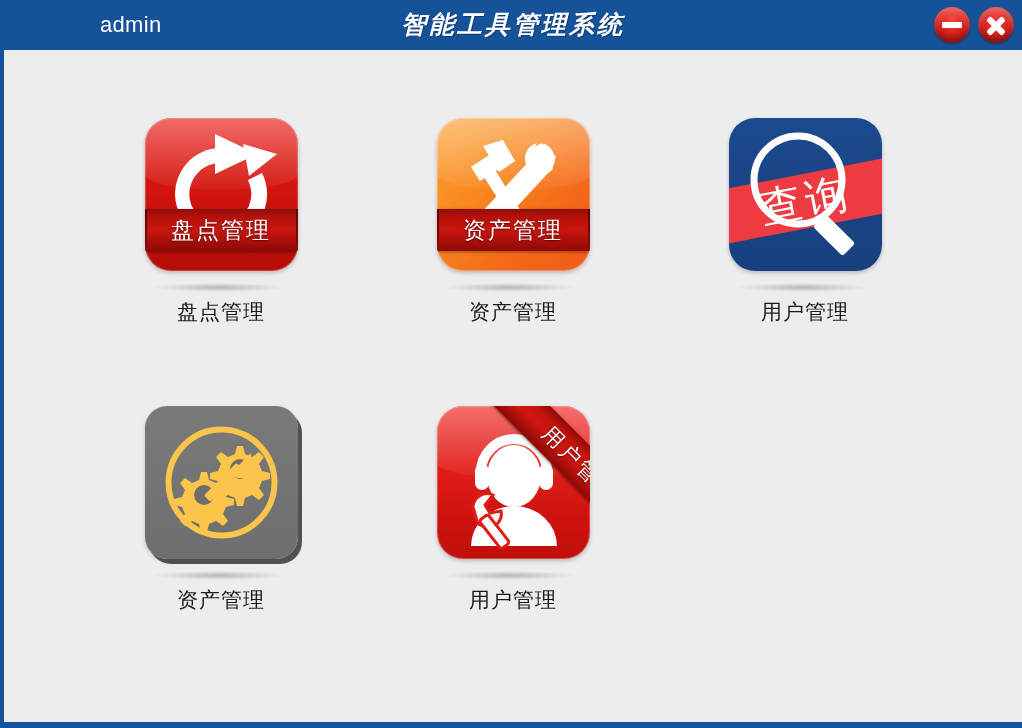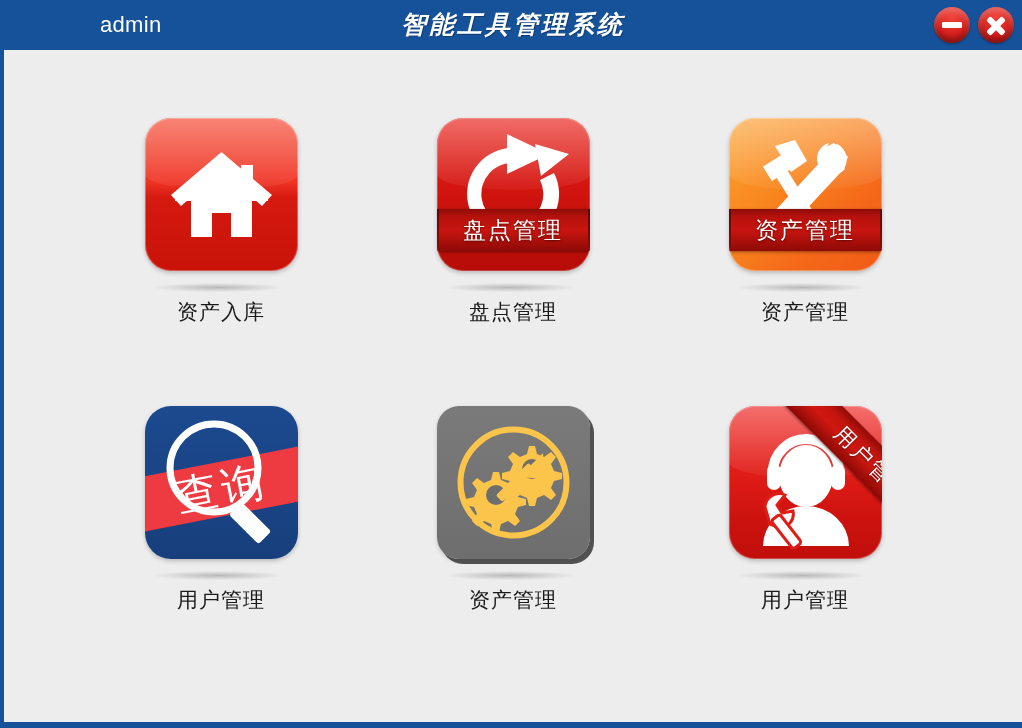--- a/index.html
+++ b/index.html
@@ -332,34 +332,20 @@
       <div class="win-btn close">
         <span class="x1"></span>
         <span class="x2"></span>
       </div>
     </div>
   </div>
 
   <div id="main-area">
     <div id="menu-grid">
 
-      <div class="menu-tile">
-        <div class="tile-icon-wrap">
-          <div class="app-icon icon-home">
-            <svg class="icon-svg" viewBox="0 0 153 153">
-              <path d="M76.5 36 L30 76 L30 83 L46 83 L46 119 L67 119 L67 95 L86 95 L86 119 L107 119 L107 83 L123 83 L123 76 Z" fill="#ffffff"></path>
-              <path d="M76.5 34 L26 77 L36 88 L76.5 53 L117 88 L127 77 Z" fill="#ffffff"></path>
-              <rect x="96" y="47" width="12" height="26" fill="#ffffff"></rect>
-            </svg>
-            <div class="gloss"></div>
-          </div>
-          <div class="icon-shadow"></div>
-        </div>
-        <div class="tile-label">资产入库</div>
-      </div>
 
       <div class="menu-tile">
         <div class="tile-icon-wrap">
           <div class="app-icon icon-refresh">
             <svg class="icon-svg" viewBox="0 0 153 153">
               <path d="M76 30 A 46 46 0 1 0 117 55 L103 62 A 31 31 0 1 1 76 45 Z" fill="#ffffff"></path>
               <polygon points="70,16 70,56 112,36" fill="#ffffff"></polygon>
               <polygon points="98,26 132,36 104,58" fill="#ffffff"></polygon>
             </svg>
             <div class="gloss"></div>

